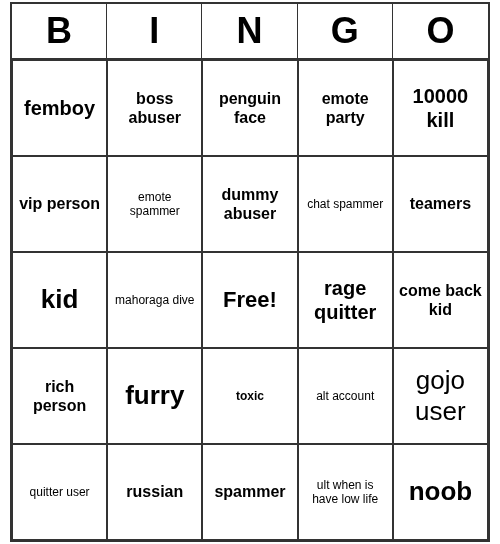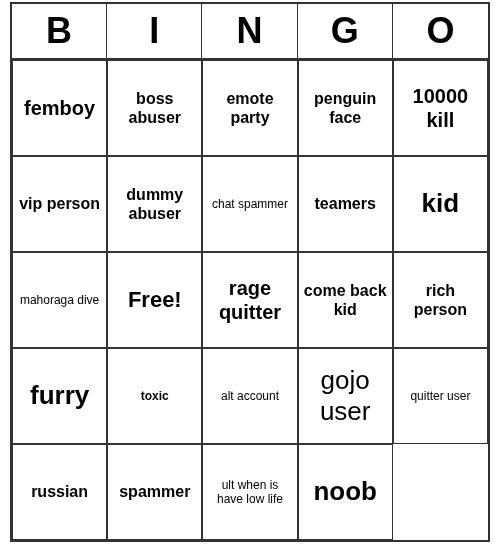--- a/index.html
+++ b/index.html
@@ -75,30 +75,33 @@
       <div class="bingo-header-cell">O</div>
     </div>
   <div class="bingo-grid">
   <div class="bingo-cell">
         <span style="font-size: 20px; font-weight: bold;">femboy</span>
       </div>
       <div class="bingo-cell">
         <span style="font-size: 16px; font-weight: bold;">boss abuser</span>
       </div>
       <div class="bingo-cell">
-        <span style="font-size: 16px; font-weight: bold;">emote party</span>
+        <span style="font-size: 16px; font-weight: bold;">penguin face</span>
       </div>
       <div class="bingo-cell">
-        <span style="font-size: 16px; font-weight: bold;">penguin face</span>
+        <span style="font-size: 16px; font-weight: bold;">emote party</span>
       </div>
       <div class="bingo-cell">
         <span style="font-size: 20px; font-weight: bold;">10000 kill</span>
       </div>
       <div class="bingo-cell">
         <span style="font-size: 16px; font-weight: bold;">vip person</span>
+      </div>
+      <div class="bingo-cell">
+        <span style="font-size: 12px;">emote spammer</span>
       </div>
       <div class="bingo-cell">
         <span style="font-size: 16px; font-weight: bold;">dummy abuser</span>
       </div>
       <div class="bingo-cell">
         <span style="font-size: 12px;">chat spammer</span>
       </div>
       <div class="bingo-cell">
         <span style="font-size: 16px; font-weight: bold;">teamers</span>
       </div>

